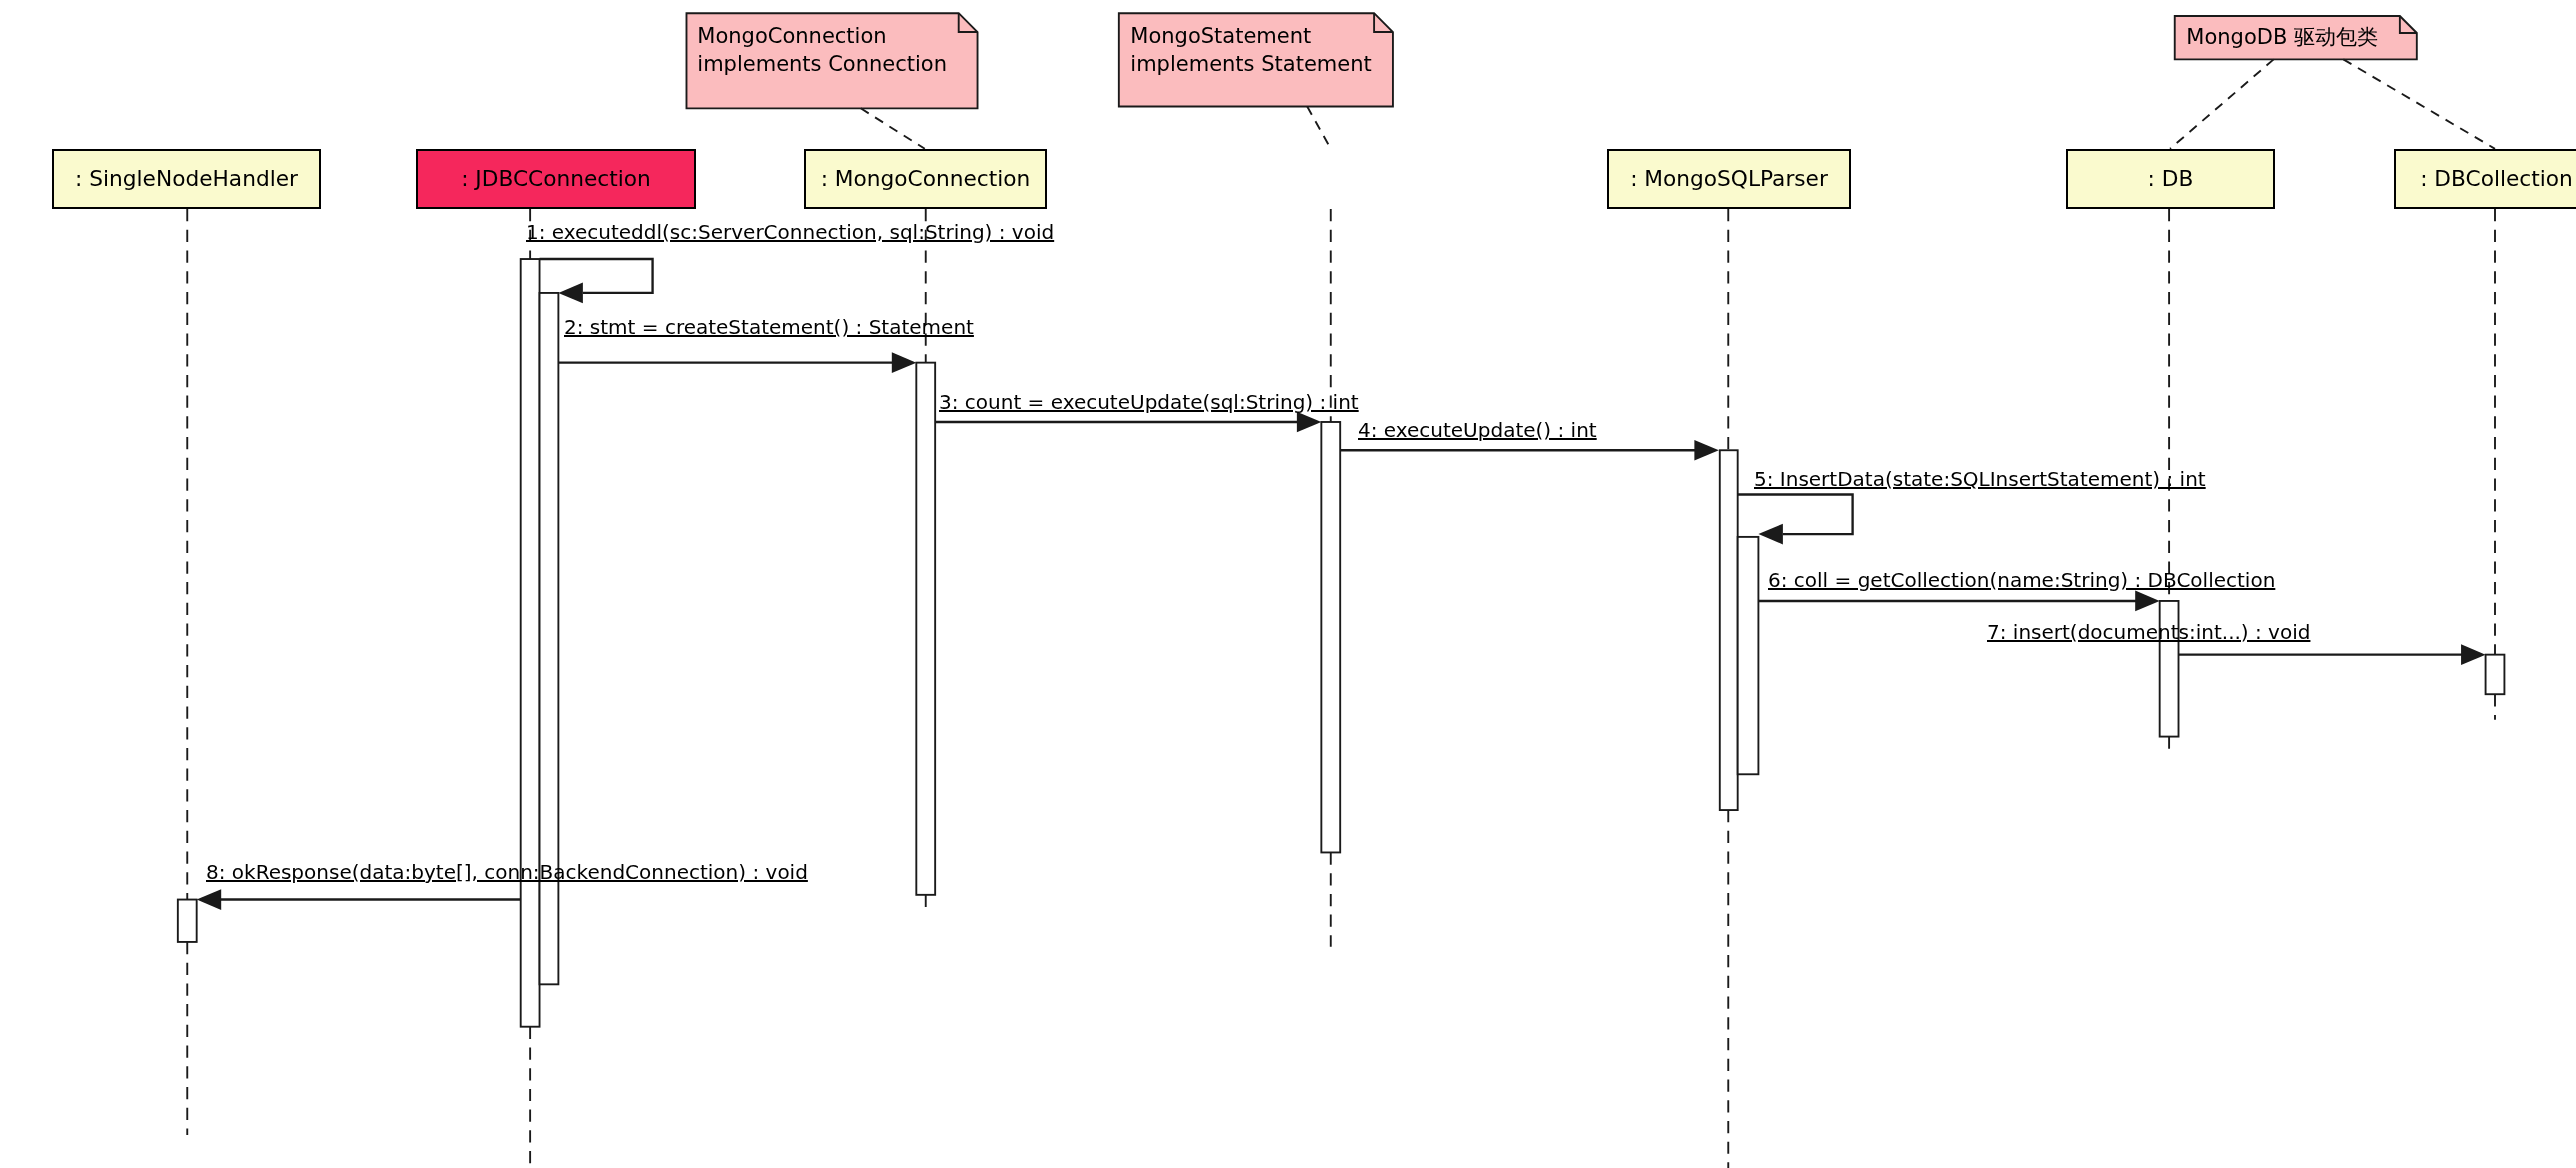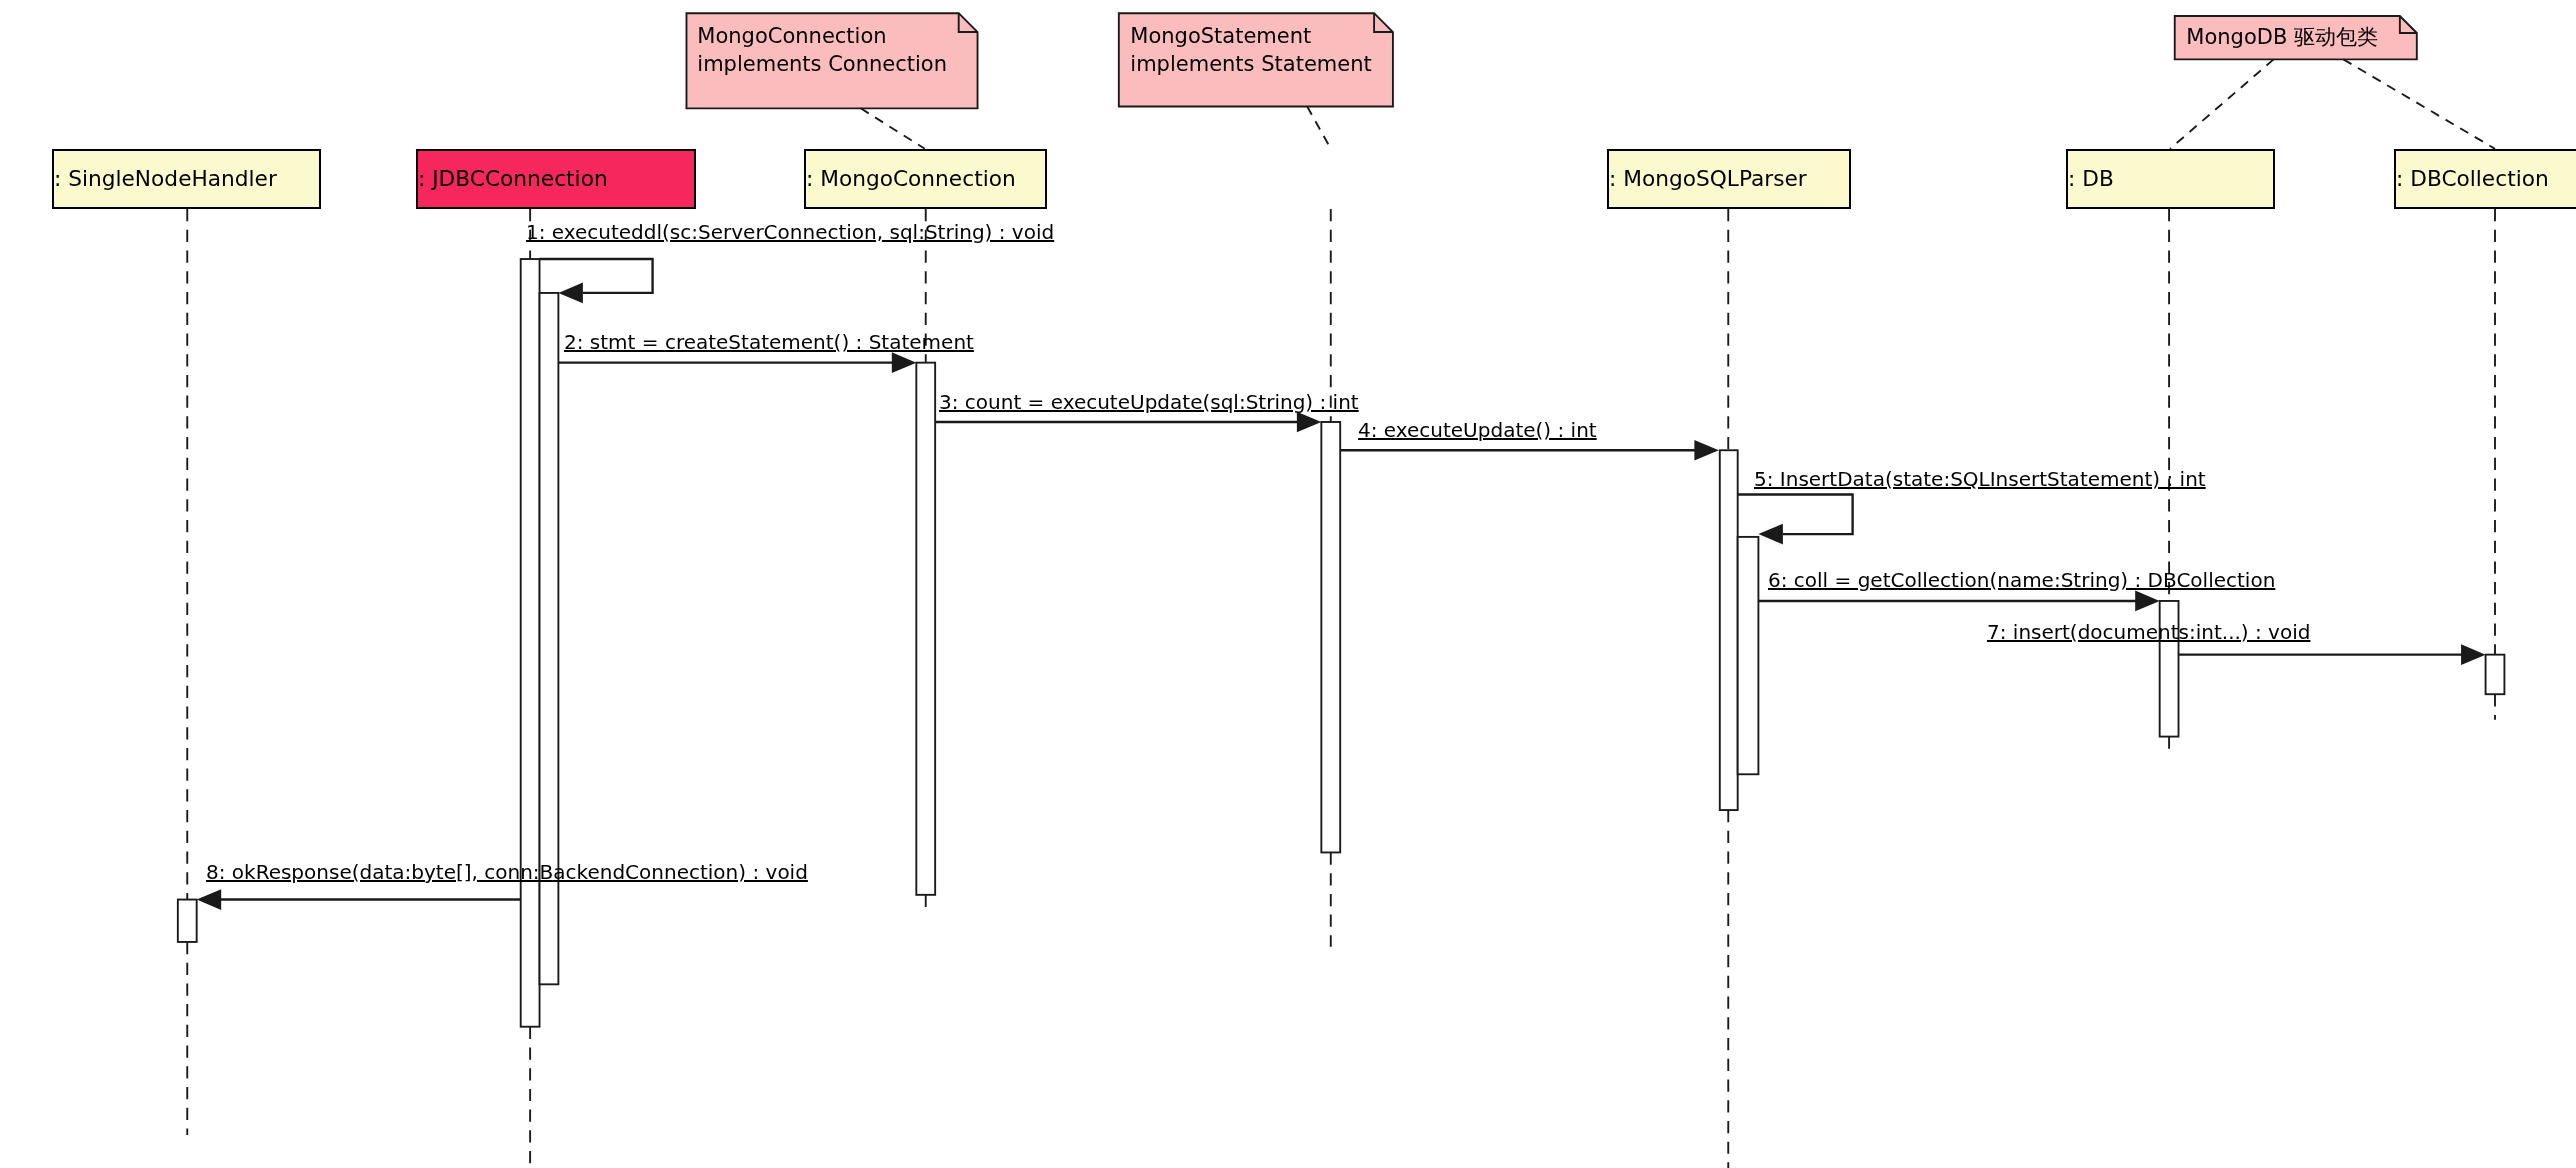--- a/index.html
+++ b/index.html
@@ -22,21 +22,21 @@
   .lifeline{stroke:var(--line);stroke-width:2;stroke-dasharray:13 9;fill:none;}
   .note-body{fill:var(--note-fill);stroke:var(--line);stroke-width:2;}
   .note-fold{fill:none;stroke:var(--line);stroke-width:2;}
   .note-connector{stroke:var(--line);stroke-width:2;stroke-dasharray:10 8;fill:none;}
   .activation{fill:#ffffff;stroke:var(--line);stroke-width:2;}
   .msg-line{stroke:var(--line);stroke-width:2.5;fill:none;}
   .msg-head{fill:var(--line);stroke:none;}
   .participant{
     position:absolute;top:149px;height:60px;box-sizing:border-box;
     background:var(--participant-fill);border:2.8px solid var(--participant-border);
-    font-size:21.7px;line-height:55px;white-space:nowrap;
+    font-size:21.7px;line-height:55px;text-align:center;white-space:nowrap;
   }
   .participant.hl{background:var(--highlight-fill);}
   .note-label{
     position:absolute;box-sizing:border-box;padding:8.5px 0 0 11.3px;
     font-size:21px;line-height:28px;white-space:nowrap;
   }
   .msg{
     position:absolute;font-size:20px;line-height:24.5px;white-space:nowrap;text-decoration:underline;
   }
 </style>
@@ -122,21 +122,21 @@
   </div>
 
   <div class="participant" style="left:13px;width:269px">: SingleNodeHandler</div>
   <div class="participant hl" style="left:377px;width:280px">: JDBCConnection</div>
   <div class="participant" style="left:765px;width:243px">: MongoConnection</div>
   <div class="participant" style="left:1568px;width:244px">: MongoSQLParser</div>
   <div class="participant" style="left:2027px;width:209px">: DB</div>
   <div class="participant" style="left:2355px;width:205px">: DBCollection</div>
 
   <div class="msg" style="left:487px;top:220px">1: executeddl(sc:ServerConnection, sql:String) : void</div>
-  <div class="msg" style="left:525px;top:330px">2: stmt = createStatement() : Statement</div>
+  <div class="msg" style="left:525px;top:315px">2: stmt = createStatement() : Statement</div>
   <div class="msg" style="left:900px;top:390px">3: count = executeUpdate(sql:String) : int</div>
   <div class="msg" style="left:1319px;top:418px">4: executeUpdate() : int</div>
   <div class="msg" style="left:1715px;top:467px">5: InsertData(state:SQLInsertStatement) : int</div>
   <div class="msg" style="left:1729px;top:568px">6: coll = getCollection(name:String) : DBCollection</div>
   <div class="msg" style="left:1948px;top:620px">7: insert(documents:int...) : void</div>
   <div class="msg" style="left:167px;top:860px">8: okResponse(data:byte[], conn:BackendConnection) : void</div>
 
 </div>
 
 

